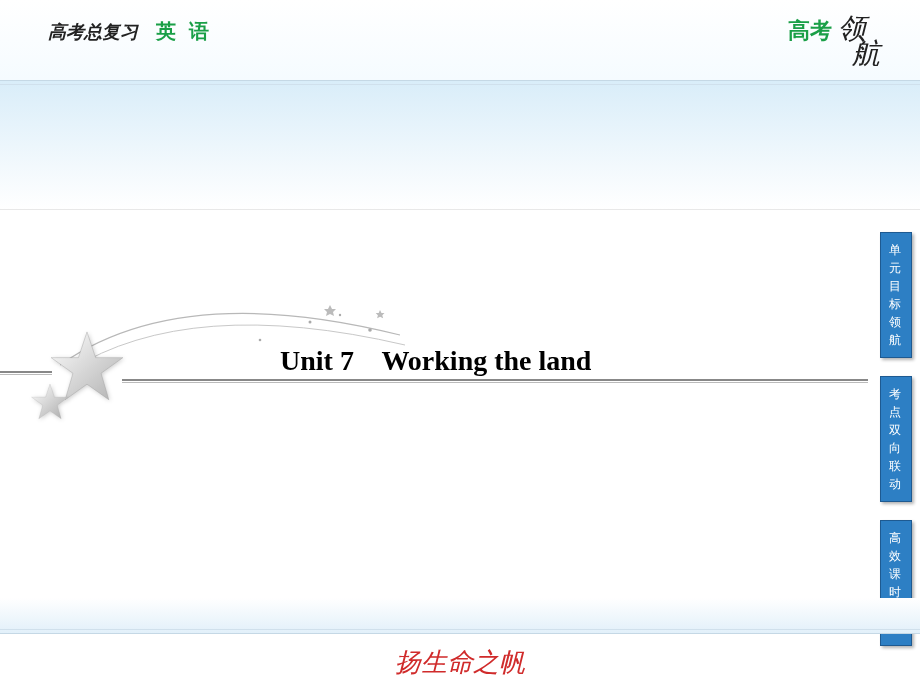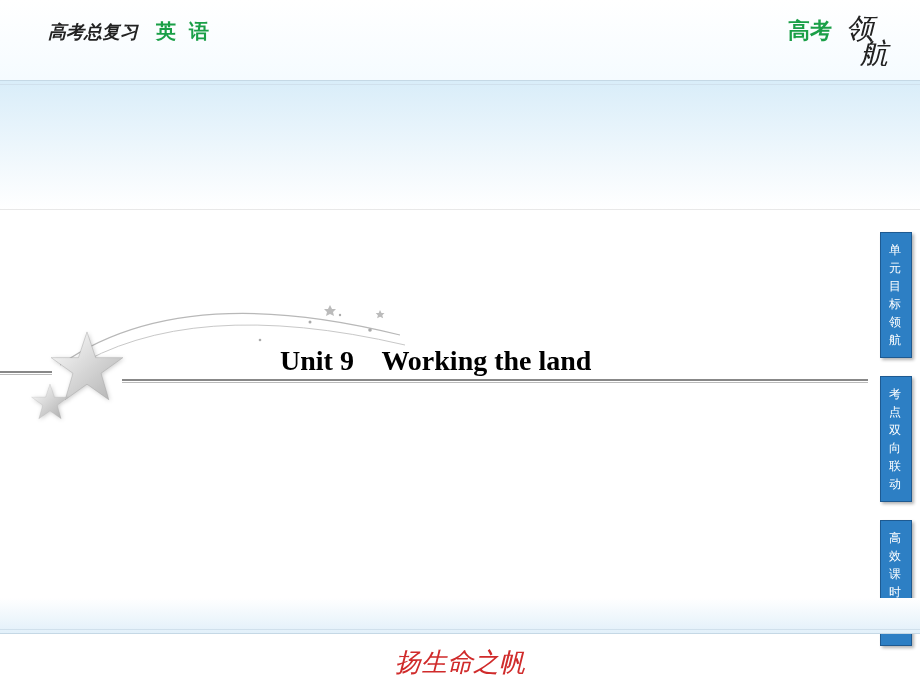--- a/index.html
+++ b/index.html
@@ -40,24 +40,24 @@
     .header-subject {
       font-family: "KaiTi", "STKaiti", serif;
       font-size: 20px;
       color: #1a9f47;
       font-weight: bold;
       letter-spacing: 4px;
     }
     .header-right {
       position: absolute;
       top: 16px;
-      right: 32px;
+      right: 40px;
       display: flex;
       align-items: baseline;
-      gap: 14px;
+      gap: 6px;
     }
     .header-gaokao {
       font-family: "KaiTi", "STKaiti", serif;
       font-size: 22px;
       color: #1a9f47;
       font-weight: bold;
     }
     .header-linghang {
       font-family: "STXingkai", "KaiTi", cursive;
       font-size: 28px;
@@ -257,21 +257,21 @@
         <stop offset="0%" stop-color="#ffffff"></stop>
         <stop offset="100%" stop-color="#a8a8a8"></stop>
       </linearGradient>
     </defs>
     <path d="M50 5 L61 38 L96 38 L68 58 L78 92 L50 72 L22 92 L32 58 L4 38 L39 38 Z" fill="url(#sg2)" stroke="#999" stroke-width="0.5"></path>
   </svg>
 </div>
 
 <div class="left-rule"></div>
 <div class="title-line"></div>
-<div class="main-title">Unit 9    Working the land</div>
+<div class="main-title">Unit 7    Working the land</div>
 
 <div class="sidebar">
   <div class="sidebar-tab">
     <span>
         <span>单</span>
         <span>元</span>
         <span>目</span>
         <span>标</span>
         <span>领</span>
         <span>航</span>

